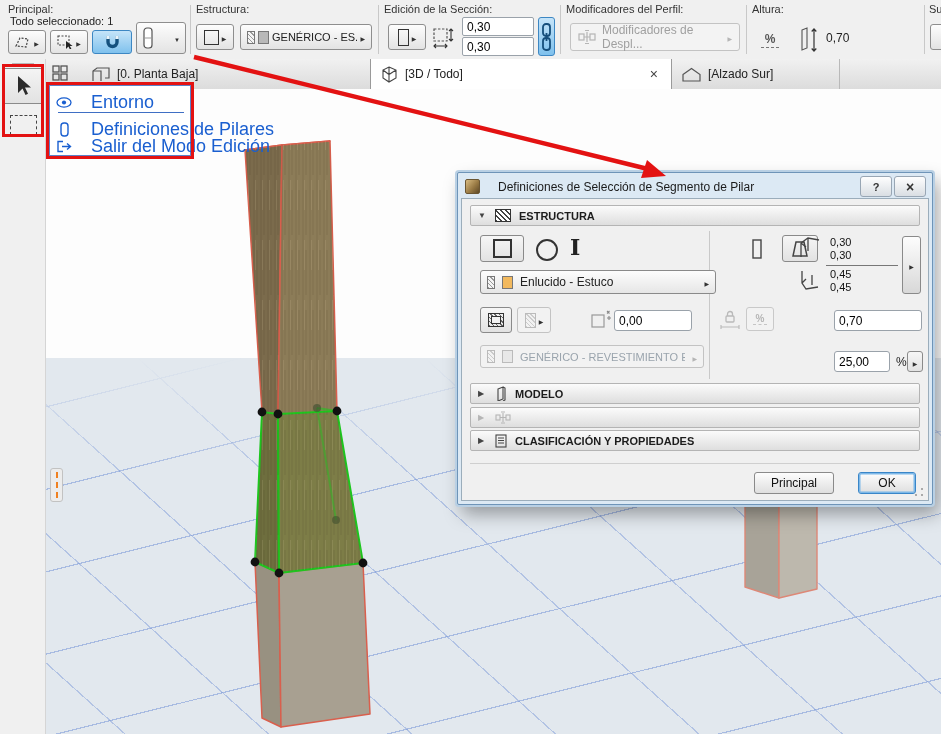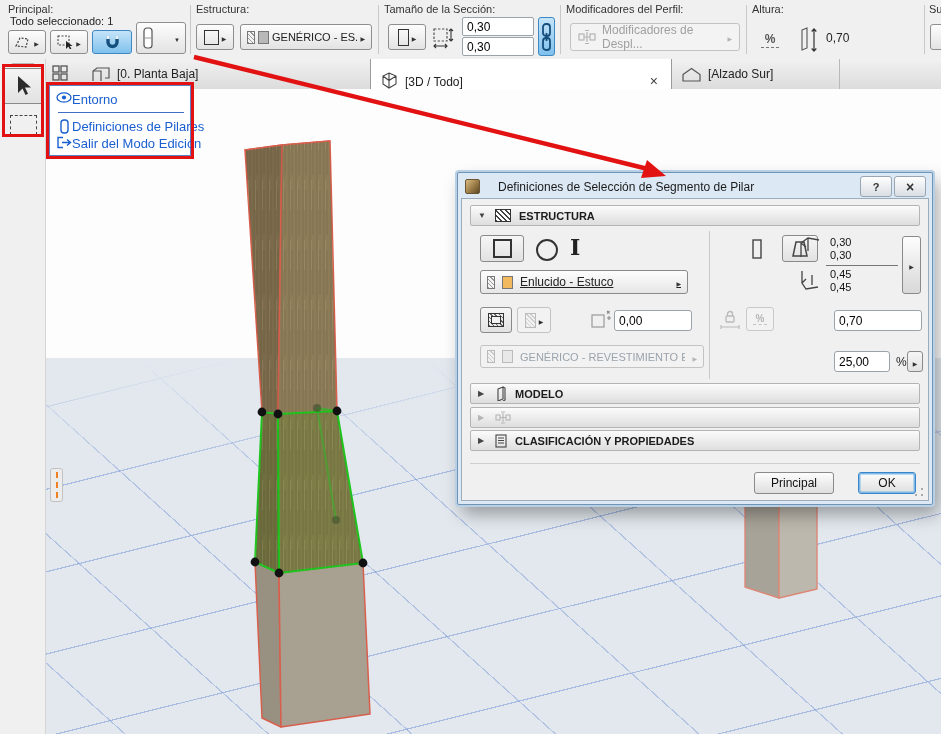--- a/index.html
+++ b/index.html
@@ -20,40 +20,40 @@
   .dis .arr-r::after{color:#b5b5b5;}
   .inp{position:absolute;border:1px solid #9aa2aa;border-radius:2px;background:#fff;font:12px "Liberation Sans",sans-serif;padding:0 4px;box-sizing:border-box;}
   .flaticon{position:absolute;display:flex;align-items:center;justify-content:center;}
   .sw{display:inline-block;box-sizing:border-box;}
   .sw-hatch{width:8px;height:13px;border:1px solid #777;background:repeating-linear-gradient(45deg,#9a9a9a 0 1px,#f4f4f4 1px 3px);}
   .sw-solid{width:11px;height:13px;border:1px solid #777;}
 
   
   .tabbar{position:absolute;left:46px;top:59px;width:895px;height:30px;background:linear-gradient(#f1f1f1,#dcdcdc);}
   .tab{position:absolute;top:0;height:30px;display:flex;align-items:center;gap:7px;padding:0 10px;box-sizing:border-box;border-right:1px solid #b9b9b9;font-size:12px;color:#222;}
-  .tab.active{background:#fff;border-left:1px solid #9a9a9a;border-right:1px solid #9a9a9a;align-items:flex-end;}
+  .tab.active{background:#fff;border-left:1px solid #9a9a9a;border-right:1px solid #9a9a9a;}
 
   
   .sidebar{position:absolute;left:0;top:59px;width:46px;height:675px;background:#f0f0f0;border-right:1px solid #d5d5d5;box-sizing:border-box;}
   .handle{position:absolute;left:12px;top:4px;width:22px;height:2px;background:#b8b8b8;}
   .toolbtn{position:absolute;left:3px;top:9px;width:39px;height:34px;background:linear-gradient(#f4f4f4,#e2e2e2);border:1px solid #8a8a8a;border-radius:2px;display:flex;align-items:center;justify-content:center;}
   .marquee{position:absolute;left:10px;top:56px;width:25px;height:18px;border:1.6px dashed #444;}
 
   
   .vp-top{position:absolute;left:46px;top:89px;width:895px;height:269px;background:#fdfdfd;}
   .ground{position:absolute;left:46px;top:358px;width:895px;height:376px;background:#e2e8ee;overflow:hidden;}
   .gridA{position:absolute;inset:-80px -120px;background:repeating-linear-gradient(-14deg,rgba(120,150,215,.55) 0 1.2px,transparent 1.2px 80px);}
   .gridB{position:absolute;inset:-80px -120px;background:repeating-linear-gradient(42deg,rgba(120,150,215,.45) 0 1.2px,transparent 1.2px 96px);}
   .gridfade{position:absolute;left:0;top:0;width:100%;height:120px;background:linear-gradient(#e2e8ee,rgba(226,232,238,0));}
   .lvlmark{position:absolute;left:50px;top:468px;width:13px;height:34px;background:#ececec;border:1px solid #c2c2c2;border-radius:3px;box-sizing:border-box;}
   .lvlmark i{position:absolute;left:5px;top:3px;width:0;height:26px;border-left:2px dashed #f08020;}
 
   
   .editmenu{position:absolute;left:49px;top:85px;width:142px;height:71px;background:#fff;border:1px solid #5b82c8;box-sizing:border-box;z-index:6;}
-  .em-item{position:absolute;left:6px;display:flex;gap:0;color:#1a5fd0;font-size:13px;white-space:nowrap;}
+  .em-item{position:absolute;left:6px;display:flex;align-items:center;gap:19px;color:#1a5fd0;font-size:18px;white-space:nowrap;}
   .em-div{position:absolute;left:8px;top:26px;width:126px;height:1px;background:#3f6fc4;}
 
   
   .redbox{position:absolute;border:3px solid #e31212;box-sizing:border-box;z-index:7;pointer-events:none;}
   .overlay{position:absolute;left:0;top:0;z-index:10;pointer-events:none;}
 
   
   .dialog{position:absolute;left:457px;top:172px;width:476px;height:333px;background:#dce9f4;border:1px solid #6e94b8;border-radius:2px;
           box-shadow:0 0 0 2px #b9d0e4,5px 9px 18px rgba(0,0,0,.35);z-index:8;box-sizing:border-box;}
   .dlg-title{position:absolute;left:3px;top:2px;right:3px;height:23px;display:flex;align-items:center;gap:18px;padding-left:4px;font-size:12px;color:#1b1b1b;}
@@ -120,21 +120,21 @@
       <span class="arr-r"></span>
     </div>
     <div class="btn" style="left:240px;top:24px;width:132px;height:26px;justify-content:flex-start;padding:0 6px;">
       <span class="sw sw-hatch"></span>
       <span class="sw sw-solid" style="background:#b8b8b8;"></span>
       <span style="font-size:11px;flex:1;white-space:nowrap;overflow:hidden;">GENÉRICO - ES...</span>
       <span class="arr-r"></span>
     </div>
 
     <div class="tsep" style="left:378px;"></div>
-    <div class="tlabel" style="left:384px;">Tamaño de la Sección:</div>
+    <div class="tlabel" style="left:384px;">Edición de la Sección:</div>
     <div class="btn" style="left:388px;top:24px;width:38px;height:26px;">
       <span style="width:9px;height:15px;border:1.4px solid #333;display:inline-block;"></span>
       <span class="arr-r"></span>
     </div>
     <div class="flaticon" style="left:431px;top:26px;width:26px;height:24px;">
       <svg width="24" height="22">
           <rect x="2" y="2" width="13" height="12" fill="none" stroke="#555" stroke-width="1.2" stroke-dasharray="2.4,1.6"></rect>
           <path d="M19,2 v12 M17,4 l2,-2 l2,2 M17,12 l2,2 l2,-2" stroke="#333" fill="none" stroke-width="1.1"></path>
           <path d="M2,19 h13 M4,17 l-2,2 l2,2 M13,17 l2,2 l-2,2" stroke="#333" fill="none" stroke-width="1.1"></path>
         </svg>
@@ -327,21 +327,21 @@
       </div>
 
       <div class="vline" style="left:247px;top:32px;height:148px;"></div>
 
       <div class="opt" style="left:18px;top:36px;width:44px;height:27px;">
         <span style="width:15px;height:15px;border:2px solid #333;display:inline-block;"></span>
       </div>
       <div class="abs" style="left:74px;top:40px;width:18px;height:18px;border:2px solid #333;border-radius:50%;"></div>
       <div class="abs" style="left:108px;top:36px;font-family:'DejaVu Serif',serif;font-size:22px;font-weight:bold;color:#222;line-height:24px;">I</div>
 
-      <div class="ddl" style="left:18px;top:71px;width:208px;height:24px;text-decoration:underline;">
+      <div class="ddl" style="left:18px;top:71px;width:236px;height:24px;">
         <span class="sw sw-hatch"></span>
         <span class="sw sw-solid" style="background:#f2b95e;"></span>
         <span style="flex:1;white-space:nowrap;overflow:hidden;">Enlucido - Estuco</span>
         <span class="arr-r"></span>
       </div>
 
       <div class="opt" style="left:18px;top:108px;width:32px;height:26px;">
         <span style="width:16px;height:14px;border:1px solid #333;padding:2px;display:inline-block;box-sizing:border-box;background:repeating-linear-gradient(45deg,#666 0 1px,transparent 1px 3px);">
             <span style="display:block;width:100%;height:100%;background:#f2f2f2;border:1px solid #333;box-sizing:border-box;"></span>
           </span>

